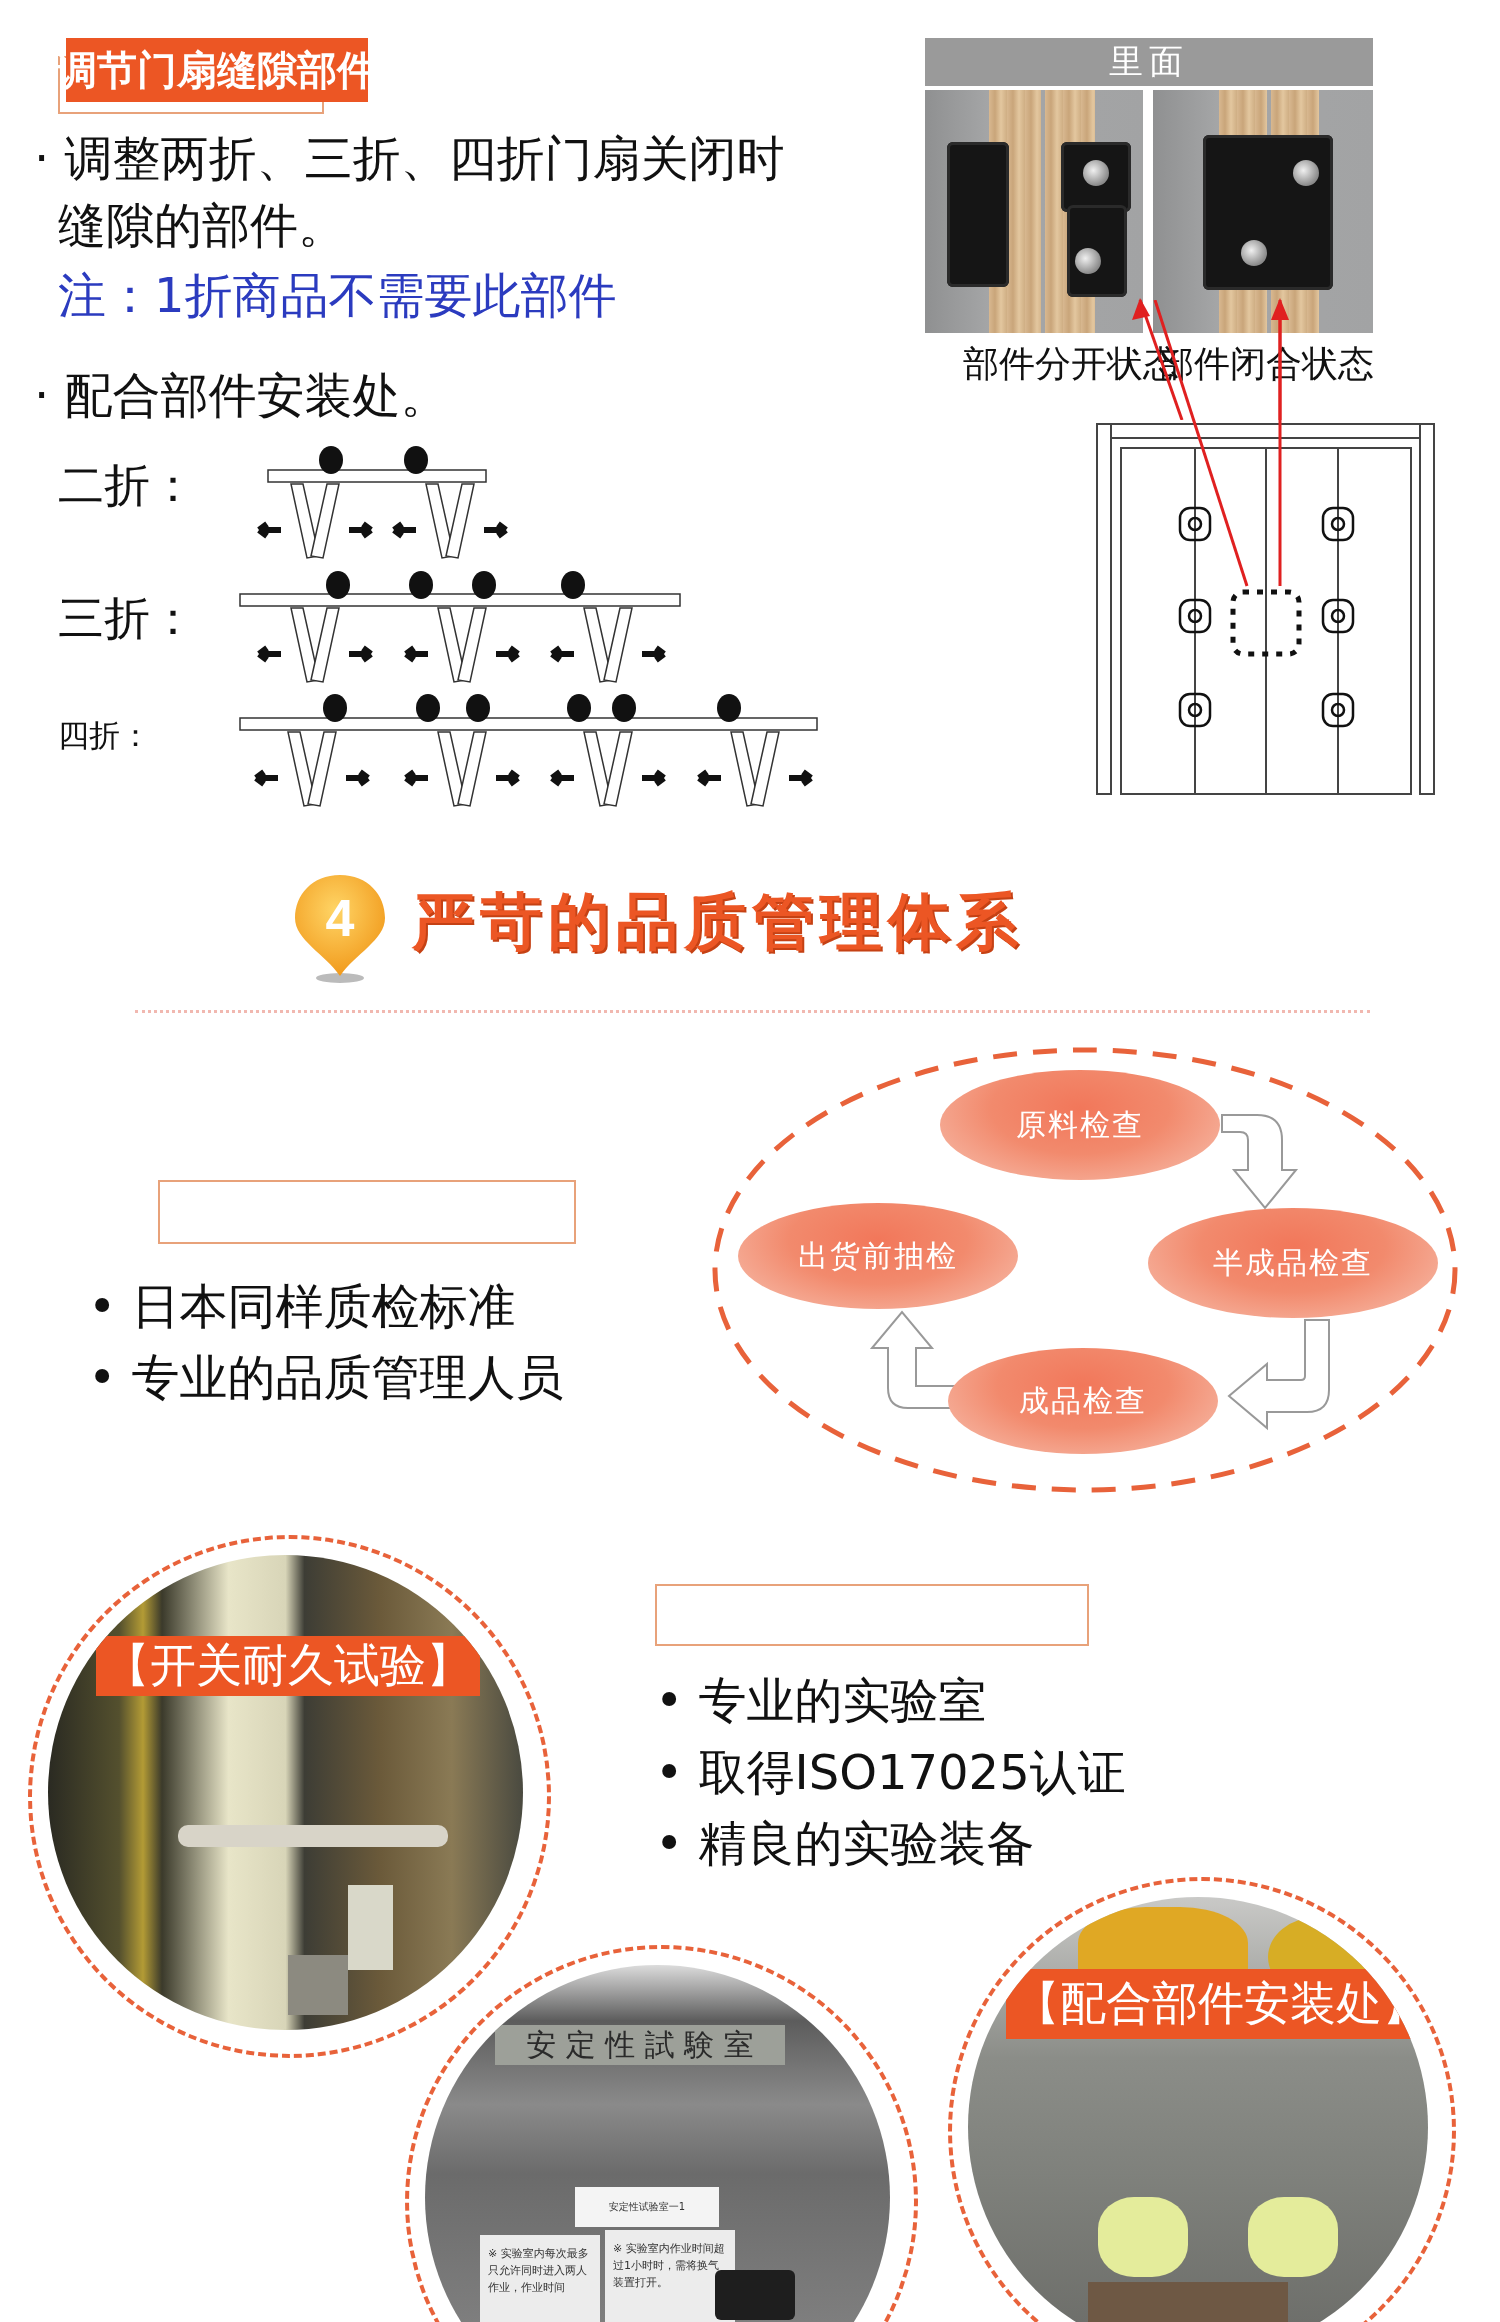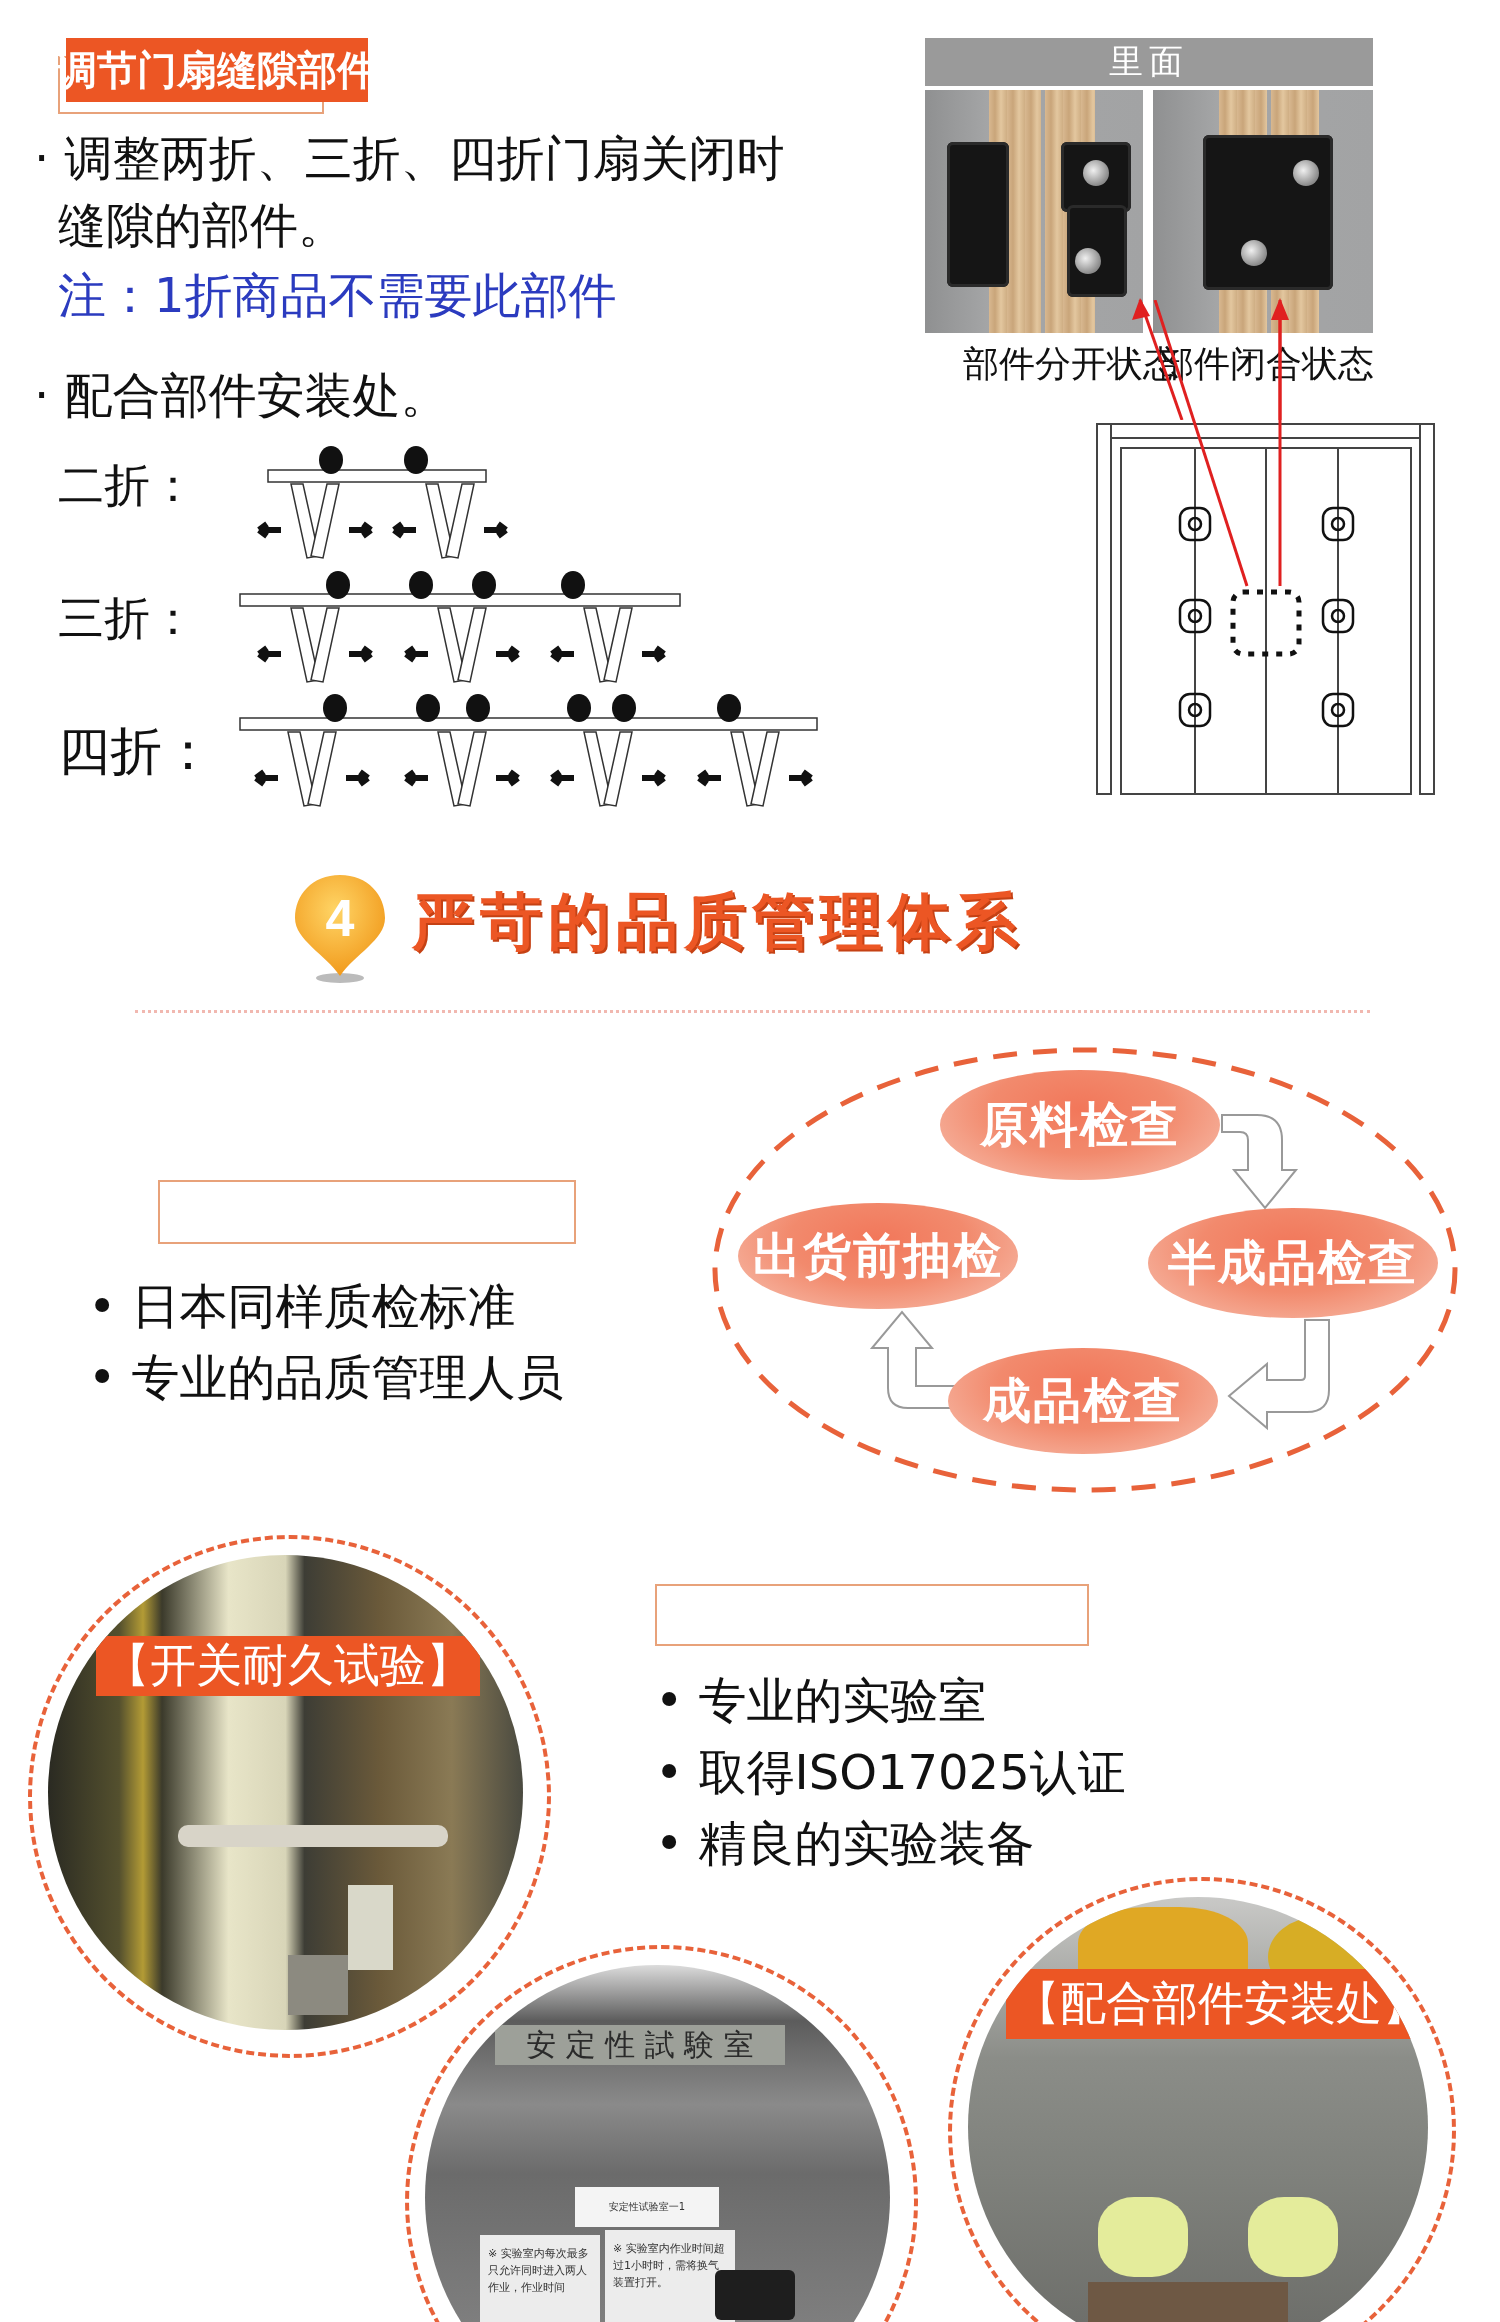--- a/index.html
+++ b/index.html
@@ -22,21 +22,21 @@
   .screw { position: absolute; width: 26px; height: 26px; border-radius: 50%; background: radial-gradient(circle at 40% 40%, #f0f0f0, #8a8a8a 70%); }
   .caption { position: absolute; font-size: 36px; color: #111; white-space: nowrap; }
 
   
   .sec-title { position: absolute; font-size: 62px; font-weight: bold; color: #ec5624; letter-spacing: 6px; white-space: nowrap; text-shadow: 2px 2px 0 #c54114; }
   .pin { position: absolute; }
 
   .dotted-rule { position: absolute; height: 0; border-top: 3px dotted #f1b8b0; }
 
   
-  .ellipse { position: absolute; border-radius: 50%; background: radial-gradient(ellipse at 50% 35%, #f2775a 0%, #f28a6d 45%, #f7c2b1 100%); color: #fff; display: flex; align-items: center; justify-content: center; font-size: 48px; font-weight: bold; white-space: nowrap; letter-spacing: 2px; }
+  .ellipse { position: absolute; border-radius: 50%; background: radial-gradient(ellipse at 50% 35%, #f2775a 0%, #f28a6d 45%, #f7c2b1 100%); color: #fff; display: flex; align-items: center; justify-content: center; font-size: 30px; font-weight: normal; white-space: nowrap; letter-spacing: 2px; }
 
   
   .circle-wrap { position: absolute; border-radius: 50%; border: 4px dashed #e8623a; }
   .circle-photo { position: absolute; border-radius: 50%; overflow: hidden; }
   .photo-label { position: absolute; background: #ec5624; color: #fff; font-size: 46px; white-space: nowrap; padding: 0 8px; display:flex; align-items:center; }
 </style>
 </head>
 <body>
 
 <div class="tag" style="left:58px;top:38px;width:302px;height:82px;">
@@ -44,21 +44,21 @@
   <div class="fill" style="left:8px;top:0;width:302px;height:64px;font-size:40px;">调节门扇缝隙部件</div>
 </div>
 
 <div class="bullet-line" style="left:34px;top:128px;">· 调整两折、三折、四折门扇关闭时</div>
 <div class="bullet-line" style="left:58px;top:195px;">缝隙的部件。</div>
 <div class="bullet-line note" style="left:58px;top:265px;">注：1折商品不需要此部件</div>
 <div class="bullet-line" style="left:34px;top:365px;">· 配合部件安装处。</div>
 
 <div class="bullet-line" style="left:58px;top:455px;font-size:46px;">二折：</div>
 <div class="bullet-line" style="left:58px;top:580px;font-size:46px;margin-top:8px;">三折：</div>
-<div class="bullet-line" style="left:58px;top:705px;font-size:52px;margin-top:16px;">四折：</div>
+<div class="bullet-line" style="left:58px;top:705px;font-size:31px;">四折：</div>
 
 <svg class="abs" style="left:150px;top:430px;" width="700" height="380" viewBox="150 430 700 380">
   <defs>
     <g id="vfold">
       <polygon points="-24,0 -12,0 4,72 -8,74" fill="#fff" stroke="#333" stroke-width="1.5"></polygon>
       <polygon points="24,0 12,0 -4,72 8,74" fill="#fff" stroke="#333" stroke-width="1.5"></polygon>
       <path d="M-34,46 h-22 M-56,46 l8,-6 M-56,46 l8,6" stroke="#111" stroke-width="6" fill="none"></path>
       <path d="M34,46 h22 M56,46 l-8,-6 M56,46 l-8,6" stroke="#111" stroke-width="6" fill="none"></path>
     </g>
   </defs>

